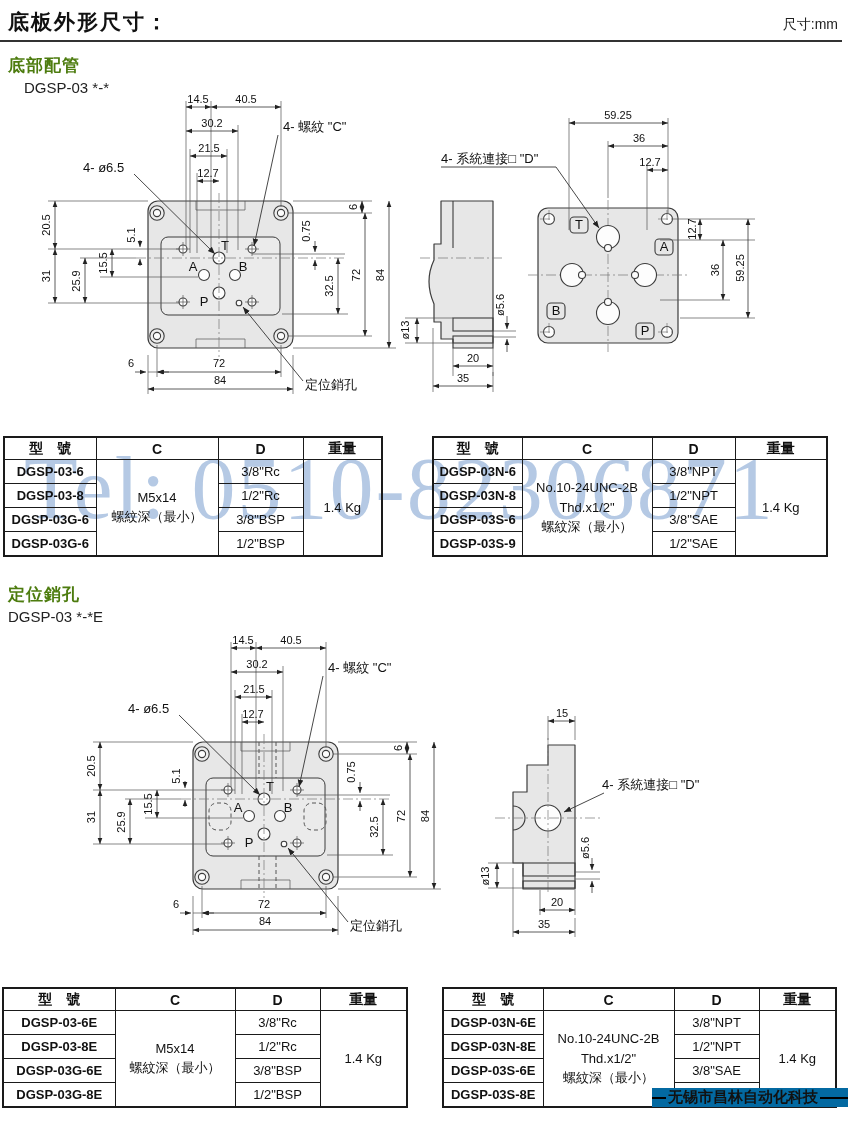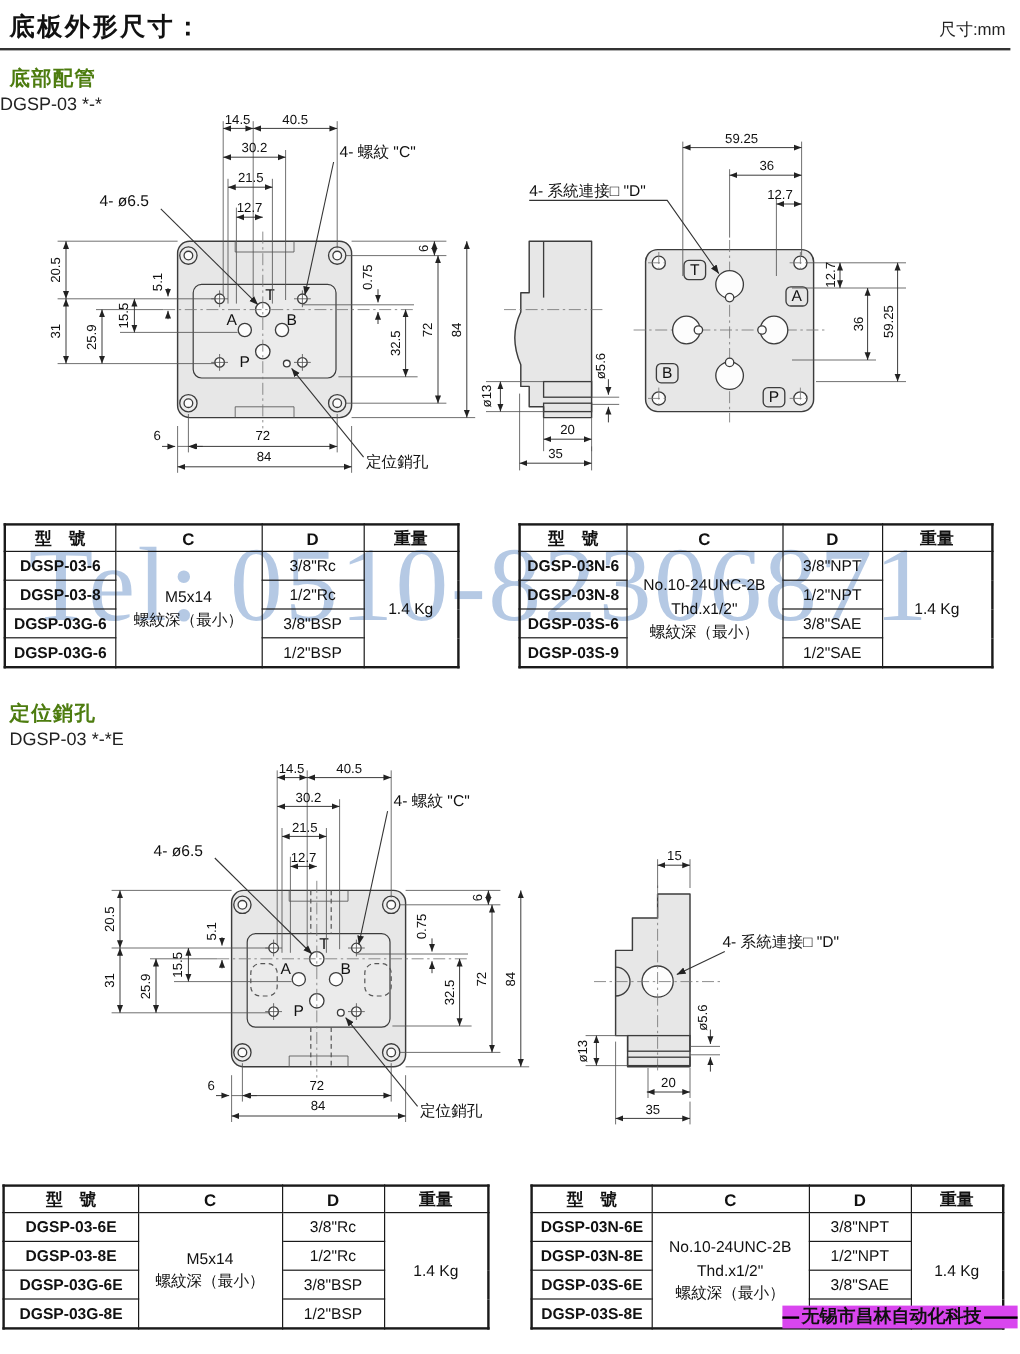--- a/index.html
+++ b/index.html
@@ -33,21 +33,21 @@
   svg .thin{stroke:#555;stroke-width:.7;fill:none;}
   svg .dim,svg .dima{stroke:#333;stroke-width:.8;fill:none;}
   svg .ldr{stroke:#333;stroke-width:.9;fill:none;}
   svg .cl{stroke:#777;stroke-width:.7;fill:none;stroke-dasharray:10 3 2 3;}
   svg .dash{stroke:#555;stroke-width:1;fill:none;stroke-dasharray:4 3;}
   svg text{font-family:"Liberation Sans",sans-serif;font-size:11px;fill:#111;text-anchor:middle;}
   svg text.port{font-size:13px;}
   svg text.lbl{font-size:13px;text-anchor:start;}
   
   .company{position:absolute;left:652px;top:1088px;width:196px;display:flex;align-items:center;
-           z-index:3;background:#d946ef;}
+           z-index:3;background:#0369a1;}
   .company .cline{height:2px;background:#000;}
   .company .l1{width:14px;}
   .company .l2{flex:1;}
   .company .ctext{font-size:15px;font-weight:bold;white-space:nowrap;padding:0 2px;}
 </style>
 </head>
 <body>
 
 <div class="page">
 
@@ -259,21 +259,21 @@
       <line class="dim" x1="513" y1="932" x2="575" y2="932" marker-start="url(#ar)" marker-end="url(#ar)"></line>
       <text x="544" y="928">35</text>
     </g>
   </svg>
 
   <div class="title">底板外形尺寸：</div>
   <div class="unit">尺寸:mm</div>
   <div class="rule"></div>
 
   <div class="h-section" style="left:8px;top:54px;">底部配管</div>
-  <div class="h-model" style="left:0;top:79px;">DGSP-03 *-*</div>
+  <div class="h-model" style="left:24px;top:79px;">DGSP-03 *-*</div>
   <div class="h-section" style="left:8px;top:583px;">定位銷孔</div>
   <div class="h-model" style="left:8px;top:608px;">DGSP-03 *-*E</div>
 
   <table class="spec" style="left:3px;top:436px;width:378px;">
     <colgroup>
         <col style="width:92px">
         <col style="width:122px">
         <col style="width:85px">
         <col style="width:79px">
       </colgroup>

